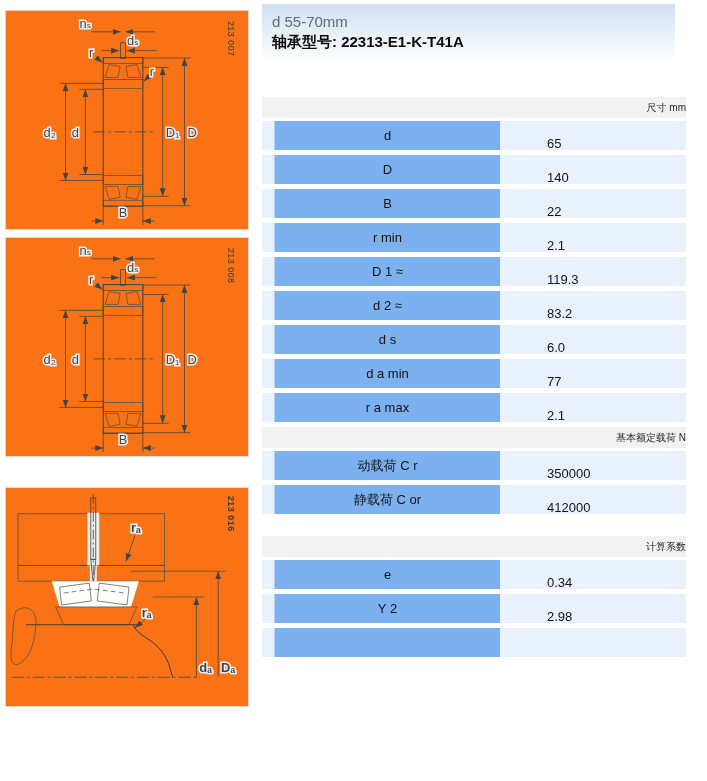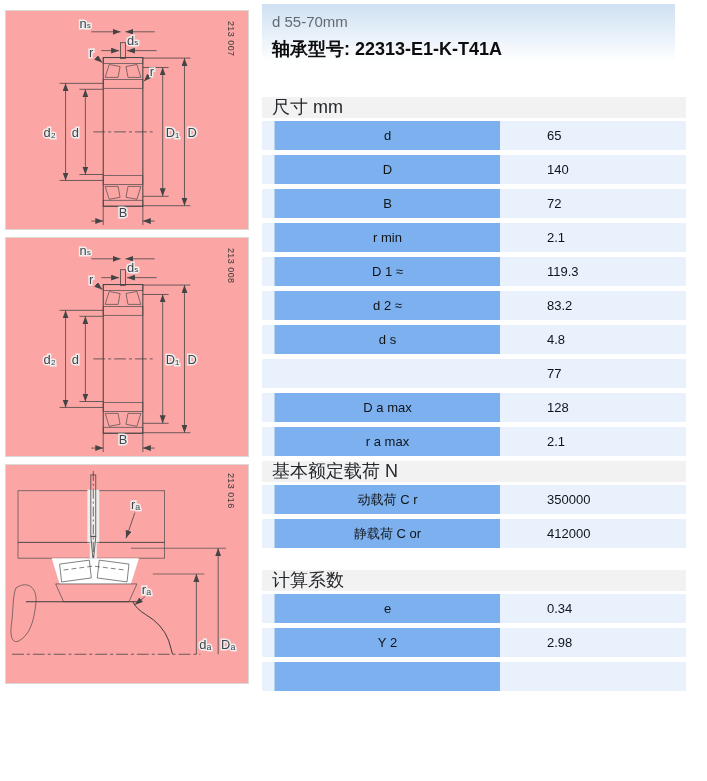--- a/index.html
+++ b/index.html
@@ -4,54 +4,54 @@
 <style>
   html,body{margin:0;padding:0;}
   body{
     width:707px;height:781px;overflow:hidden;position:relative;
     background:#ffffff;font-family:"Liberation Sans","DejaVu Sans",sans-serif;
     -webkit-font-smoothing:antialiased;
   }
   
   .panel{
     position:absolute;left:5px;width:244px;height:220px;
-    background:#fca5a5;border:1px solid #dcd9d5;box-sizing:border-box;
-  }
-  #panel1{top:10px;} #panel2{top:237px;} #panel3{top:464px;}
+    background:#f97316;border:1px solid #dcd9d5;box-sizing:border-box;
+  }
+  #panel1{top:10px;} #panel2{top:237px;} #panel3{top:487px;font-weight:bold;}
   .panel svg{display:block;width:100%;height:100%;}
   .dwg-line{stroke:#3c3c3c;stroke-width:1;fill:none;}
   .dwg-thin{stroke:#4a4a4a;stroke-width:0.7;fill:none;}
   .dim{stroke:#444;stroke-width:0.8;fill:none;}
   .dwg-label{font-family:"Liberation Sans","DejaVu Sans",sans-serif;font-size:13px;fill:#3f454e;
     paint-order:stroke;stroke:#f0eeec;stroke-width:3px;}
   .fig-id{font-family:"Liberation Sans","DejaVu Sans",sans-serif;font-size:9px;fill:#3a3a3a;letter-spacing:0.5px;}
   
   .hero{
     position:absolute;left:262px;top:4px;width:413px;height:58px;
     background:linear-gradient(to bottom,#cfe0f2 0%,#e4eef8 45%,#ffffff 100%);
     padding:9px 0 0 10px;box-sizing:border-box;
   }
   .hero .range{font-size:15px;color:#636a72;line-height:18px;}
-  .hero .model{font-size:18px;color:#0d0d0d;font-weight:bold;line-height:20px;margin-top:8px;}
+  .hero .model{font-size:15px;color:#0d0d0d;font-weight:bold;line-height:20px;margin-top:1px;}
   .spec-table{position:absolute;left:262px;top:97px;width:424px;}
   .section-band{
     height:21px;line-height:21px;background:#f2f2f2;color:#24282c;
-    font-size:18px;padding-left:10px;box-sizing:border-box;margin:0 0 3px 0;
+    font-size:10px;padding-left:10px;box-sizing:border-box;margin:0 0 3px 0;text-align:right;
   }
   .section-band.s3{margin-top:3px;}
   .section-band.s4{margin-top:22px;}
   .row{position:relative;height:29px;margin-bottom:5px;background:#e8f1fc;}
   .row .label-cell{
     position:absolute;left:12px;top:0;width:226px;height:29px;
     background:#7cb0ee;border-left:1px solid #b7d3f3;box-sizing:border-box;
     display:flex;align-items:center;justify-content:center;
   }
   .row .label-cell span{font-size:13px;color:#101418;}
   .row .value{
-    position:absolute;left:285px;top:0;height:29px;line-height:29px;
+    position:absolute;left:285px;top:8px;height:29px;line-height:29px;
     font-size:13px;color:#101418;
   }
 </style>
 </head>
 <body>
 
 <svg width="0" height="0" style="position:absolute" aria-hidden="true">
   <defs>
     <pattern id="hf" width="3.5" height="3.5" patternUnits="userSpaceOnUse" patternTransform="rotate(-45)">
       <rect width="3.5" height="3.5" fill="#ffffff"></rect>
@@ -227,21 +227,21 @@
     <div class="row">
       <div class="label-cell">
         <span>D</span>
       </div>
       <div class="value">140</div>
     </div>
     <div class="row">
       <div class="label-cell">
         <span>B</span>
       </div>
-      <div class="value">72</div>
+      <div class="value">22</div>
     </div>
     <div class="row">
       <div class="label-cell">
         <span>r min</span>
       </div>
       <div class="value">2.1</div>
     </div>
     <div class="row">
       <div class="label-cell">
         <span>D 1 ≈</span>
@@ -251,33 +251,30 @@
     <div class="row">
       <div class="label-cell">
         <span>d 2 ≈</span>
       </div>
       <div class="value">83.2</div>
     </div>
     <div class="row">
       <div class="label-cell">
         <span>d s</span>
       </div>
-      <div class="value">4.8</div>
-    </div>
-    <div class="row">
+      <div class="value">6.0</div>
+    </div>
+    <div class="row">
+      <div class="label-cell">
+        <span>d a min</span>
+      </div>
       <div class="value">77</div>
     </div>
     <div class="row">
       <div class="label-cell">
-        <span>D a max</span>
-      </div>
-      <div class="value">128</div>
-    </div>
-    <div class="row">
-      <div class="label-cell">
         <span>r a max</span>
       </div>
       <div class="value">2.1</div>
     </div>
     <div class="section-band s3">基本额定载荷 N</div>
     <div class="row">
       <div class="label-cell">
         <span>动载荷 C r</span>
       </div>
       <div class="value">350000</div>

